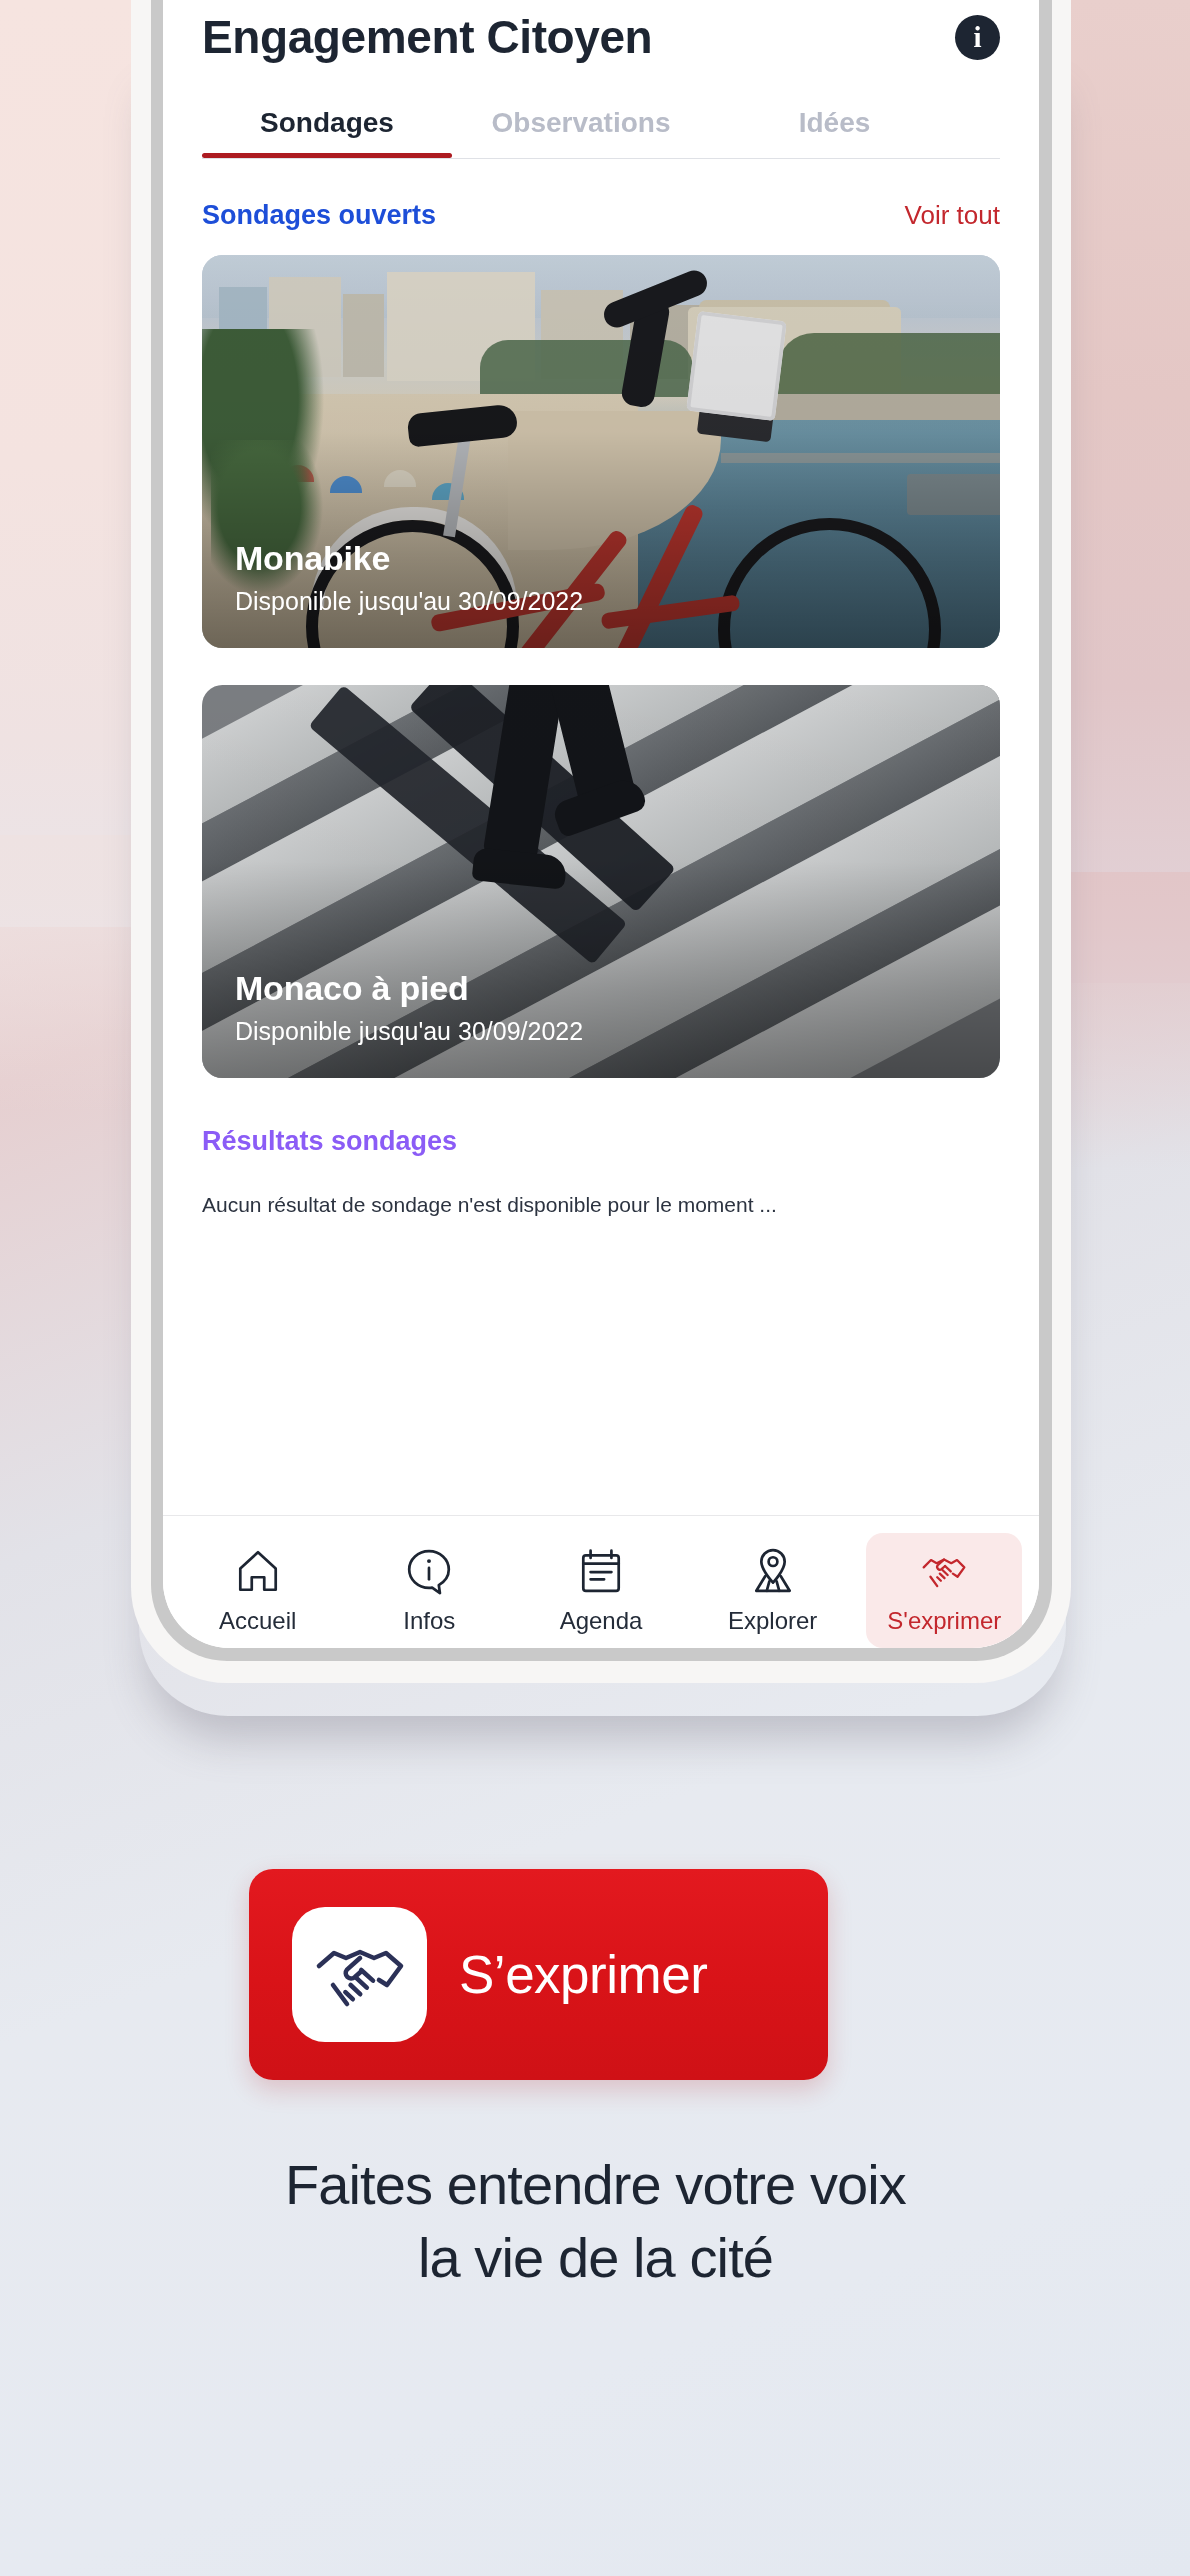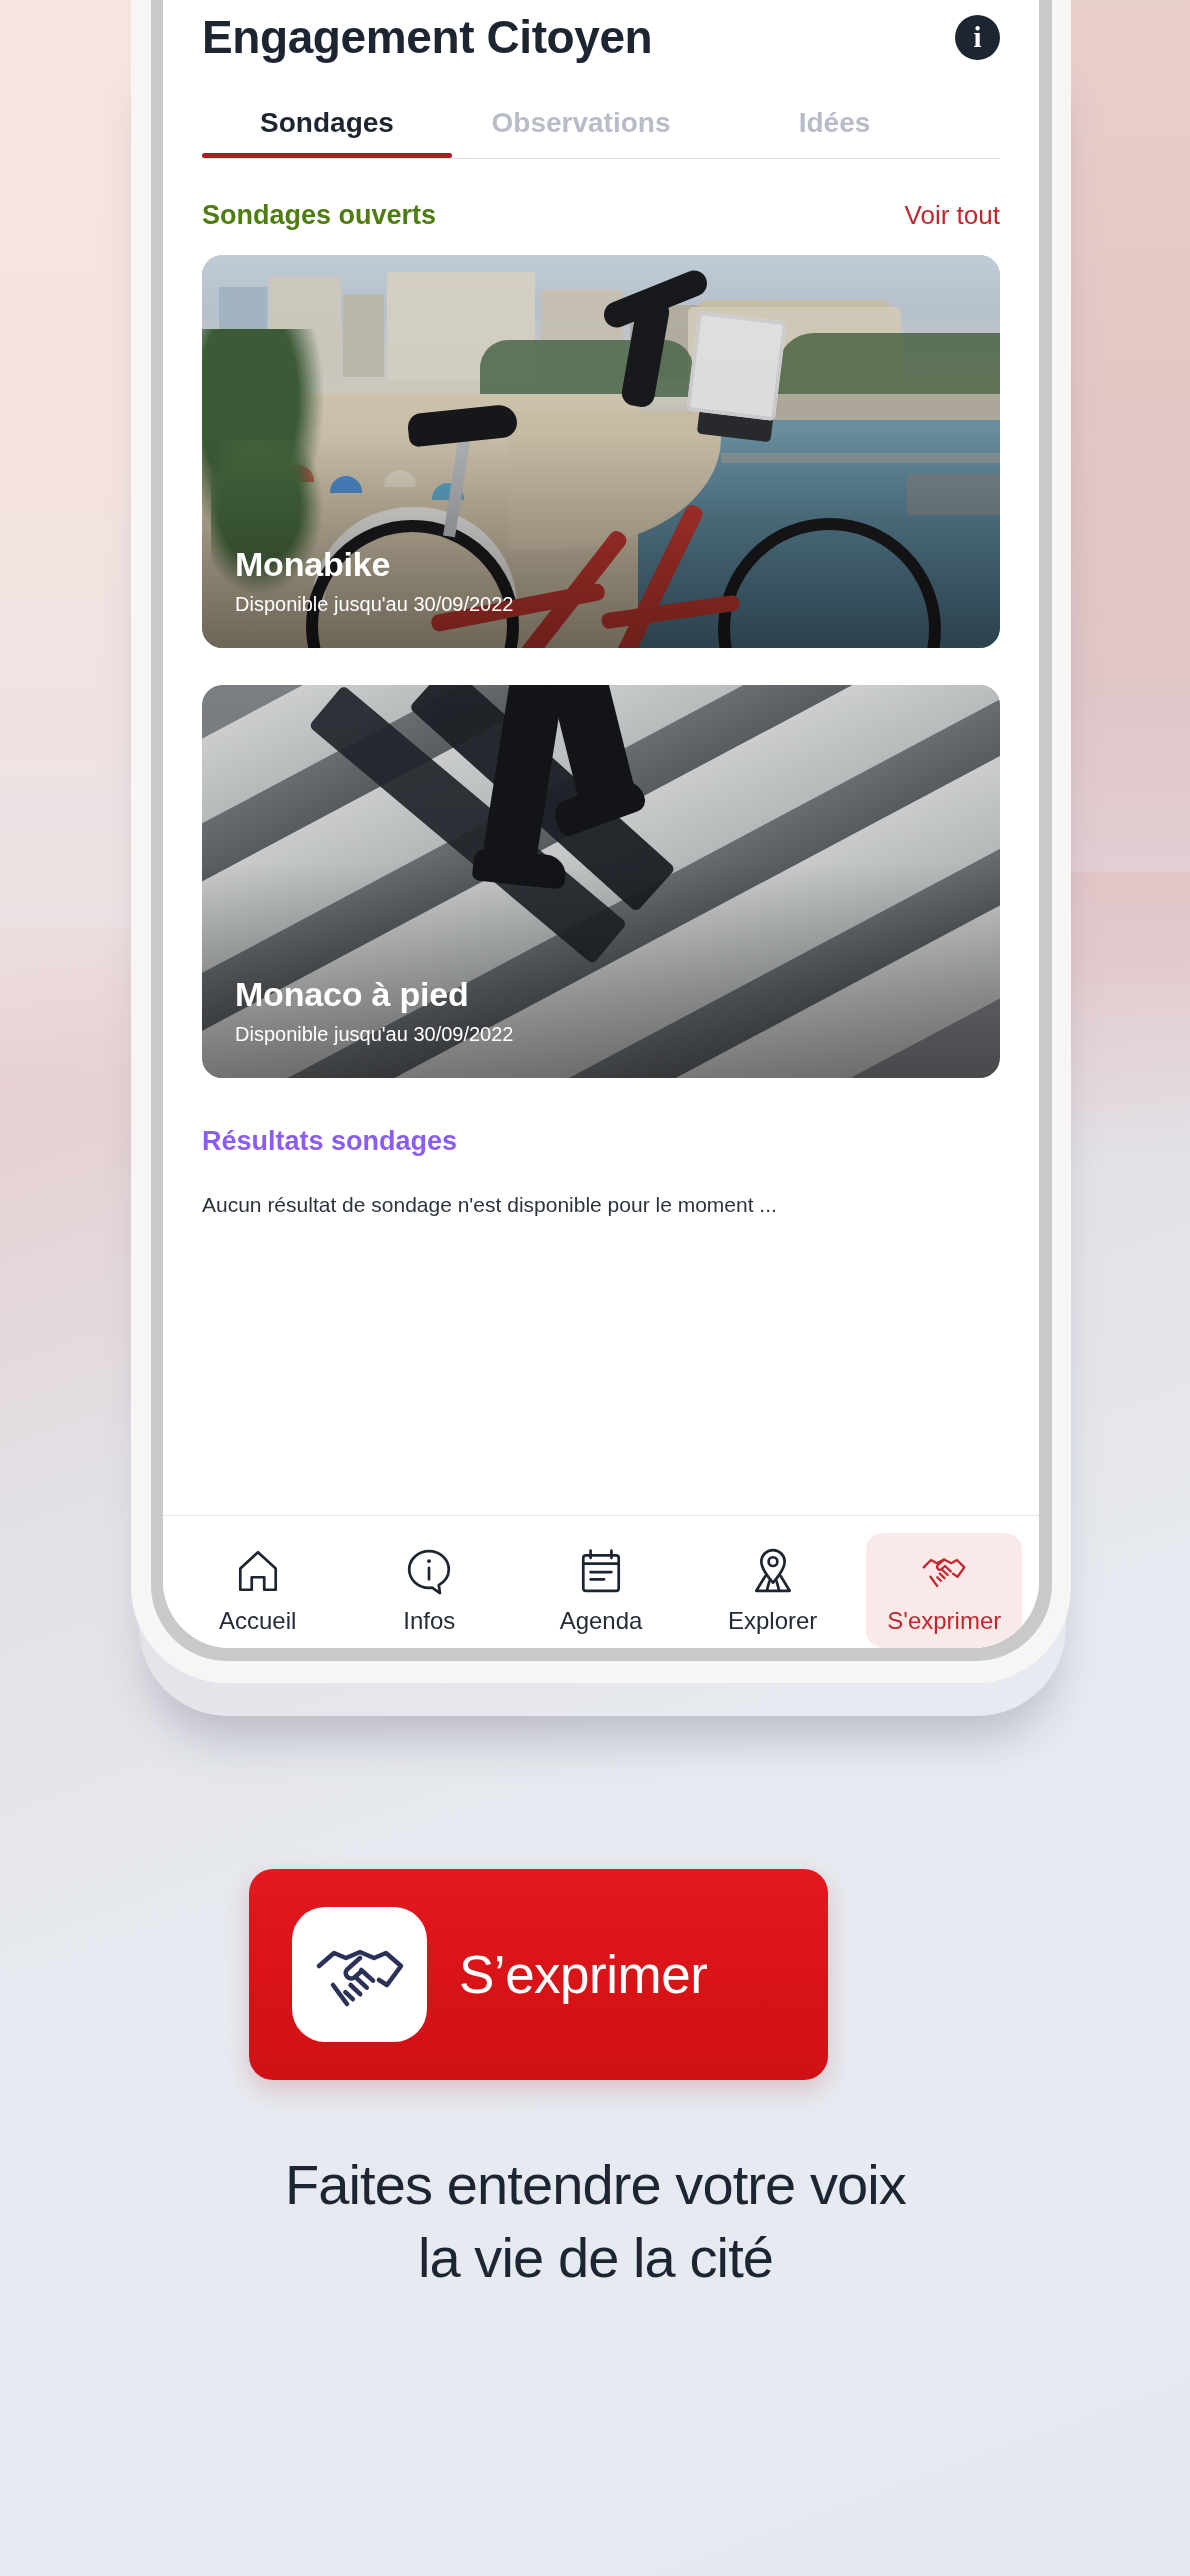--- a/index.html
+++ b/index.html
@@ -109,21 +109,21 @@
   }
   .tabs-baseline {
     margin: 0 39px; height: 1.9px; background: #dfe1e6;
   }
 
   
   .section-head {
     padding: 41px 39px 0 39px;
     display: flex; align-items: baseline; justify-content: space-between;
   }
-  .section-title { font-size: 27px; font-weight: 700; color: #4d7c0f; }
+  .section-title { font-size: 27px; font-weight: 700; color: #1d4ed8; }
   .see-all { font-size: 26px; color: #c3272d; cursor: pointer; }
 
   
   .cards { padding: 24px 39px 0 39px; }
   .poll-card {
     position: relative;
     height: 393px;
     border-radius: 20.4px;
     overflow: hidden;
     margin-bottom: 37px;
@@ -132,21 +132,21 @@
   .poll-card .art { position: absolute; inset: 0; }
   .poll-card .scrim {
     position: absolute; inset: 0;
     background: linear-gradient(180deg, rgba(0,0,0,0.04) 0%, rgba(0,0,0,0.06) 45%, rgba(0,0,0,0.30) 78%, rgba(0,0,0,0.44) 100%);
   }
   .card-text {
     position: absolute; left: 33px; bottom: 32px; right: 12px;
     color: #fff;
   }
   .card-title { font-size: 34px; font-weight: 700; letter-spacing: -0.2px; }
-  .card-sub { font-size: 20px; font-weight: 400; margin-top: 9.3px; }
+  .card-sub { font-size: 25px; font-weight: 400; margin-top: 9.3px; }
 
   
   .art-beach { background: linear-gradient(180deg,#b9c6d4 0%, #c2cbd6 16%, #cfd2cf 26%, #d8d2c4 36%, #9fb3bd 52%, #7f9aa9 66%, #8fa4ae 80%, #9aa5a6 100%); }
   .sky { position:absolute; left:0; top:0; right:0; height:63px; background:linear-gradient(180deg,#c7d3de,#bcc8d4); }
   .bldg { position:absolute; background:#cfcabb; }
   .b1 { left:16.7px; top:32px; width:48px; height:89px; background:#a9bcc9; }
   .b2 { left:67px; top:22px; width:72px; height:100px; background:#d4d0c4; }
   .b3 { left:141px; top:39px; width:41px; height:83px; background:#c3bfb2; }
   .b4 { left:185px; top:16.7px; width:148px; height:109px; background:#ddd8cb; }
   .b5 { left:339px; top:35px; width:82px; height:89px; background:#cdc8ba; }

